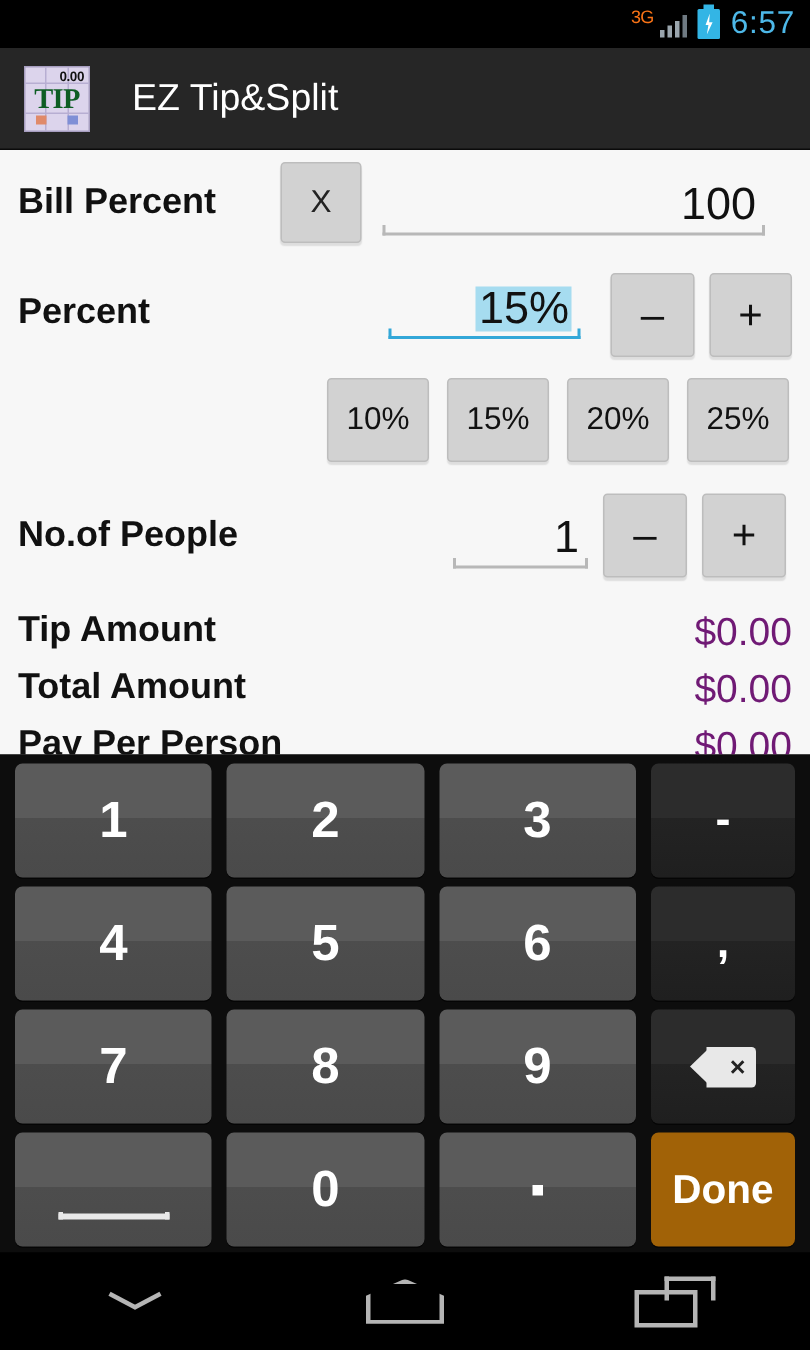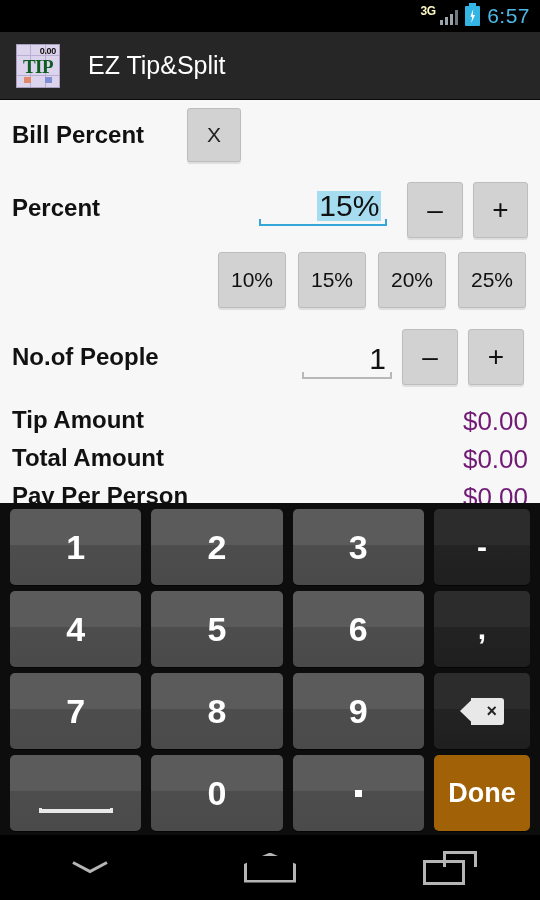--- a/index.html
+++ b/index.html
@@ -11,21 +11,21 @@
   }
   .phone { position: relative; width: 540px; height: 900px; background: #000; }
 
   
   .statusbar {
     height: 32px; background: #000;
     display: flex; align-items: center; justify-content: flex-end;
     padding-right: 10px; gap: 7px;
   }
   .sb-3g {
-    color: #fef9c3; font-size: 12px; font-weight: bold;
+    color: #f97316; font-size: 12px; font-weight: normal;
     letter-spacing: -0.5px; line-height: 1;
     position: relative; top: -5px;
   }
   .sig { display: flex; align-items: flex-end; gap: 1.5px; height: 17px; margin-left: -3px;}
   .sig i { width: 3.5px; background: #9aa5ad; display: block; }
   .sig i:nth-child(1) { height: 5px; }
   .sig i:nth-child(2) { height: 8px; }
   .sig i:nth-child(3) { height: 11px; }
   .sig i:nth-child(4) { height: 15px; background:#6f7a82; }
   .batt {
@@ -232,20 +232,24 @@
       <span class="m2"></span>
     </div>
     <div class="apptitle">EZ Tip&amp;Split</div>
   </div>
 
   <div class="content">
 
     <div class="row row-bill">
       <div class="label">Bill Percent</div>
       <div class="clear-btn">X</div>
+      <div class="field bill-field">
+        <span class="val">100</span>
+        <span class="ul"></span>
+      </div>
     </div>
 
     <div class="row row-percent">
       <div class="label">Percent</div>
       <div class="field pct-field focused">
         <span class="val selected">15%</span>
         <span class="ul"></span>
       </div>
       <div class="step-btn">–</div>
       <div class="step-btn">+</div>

